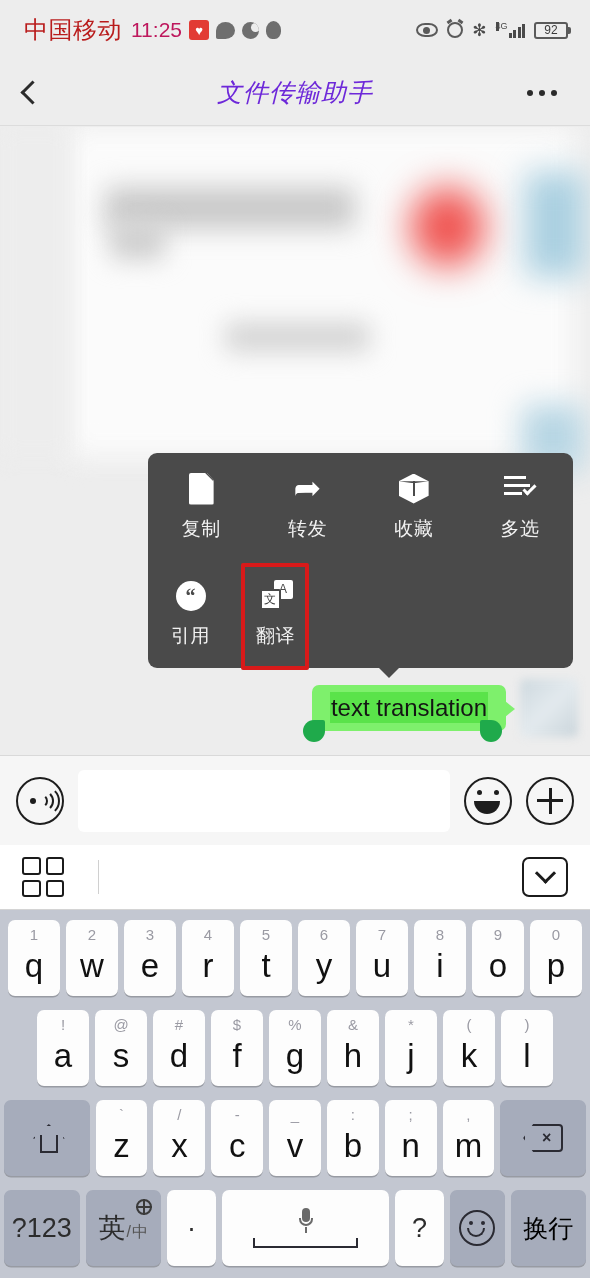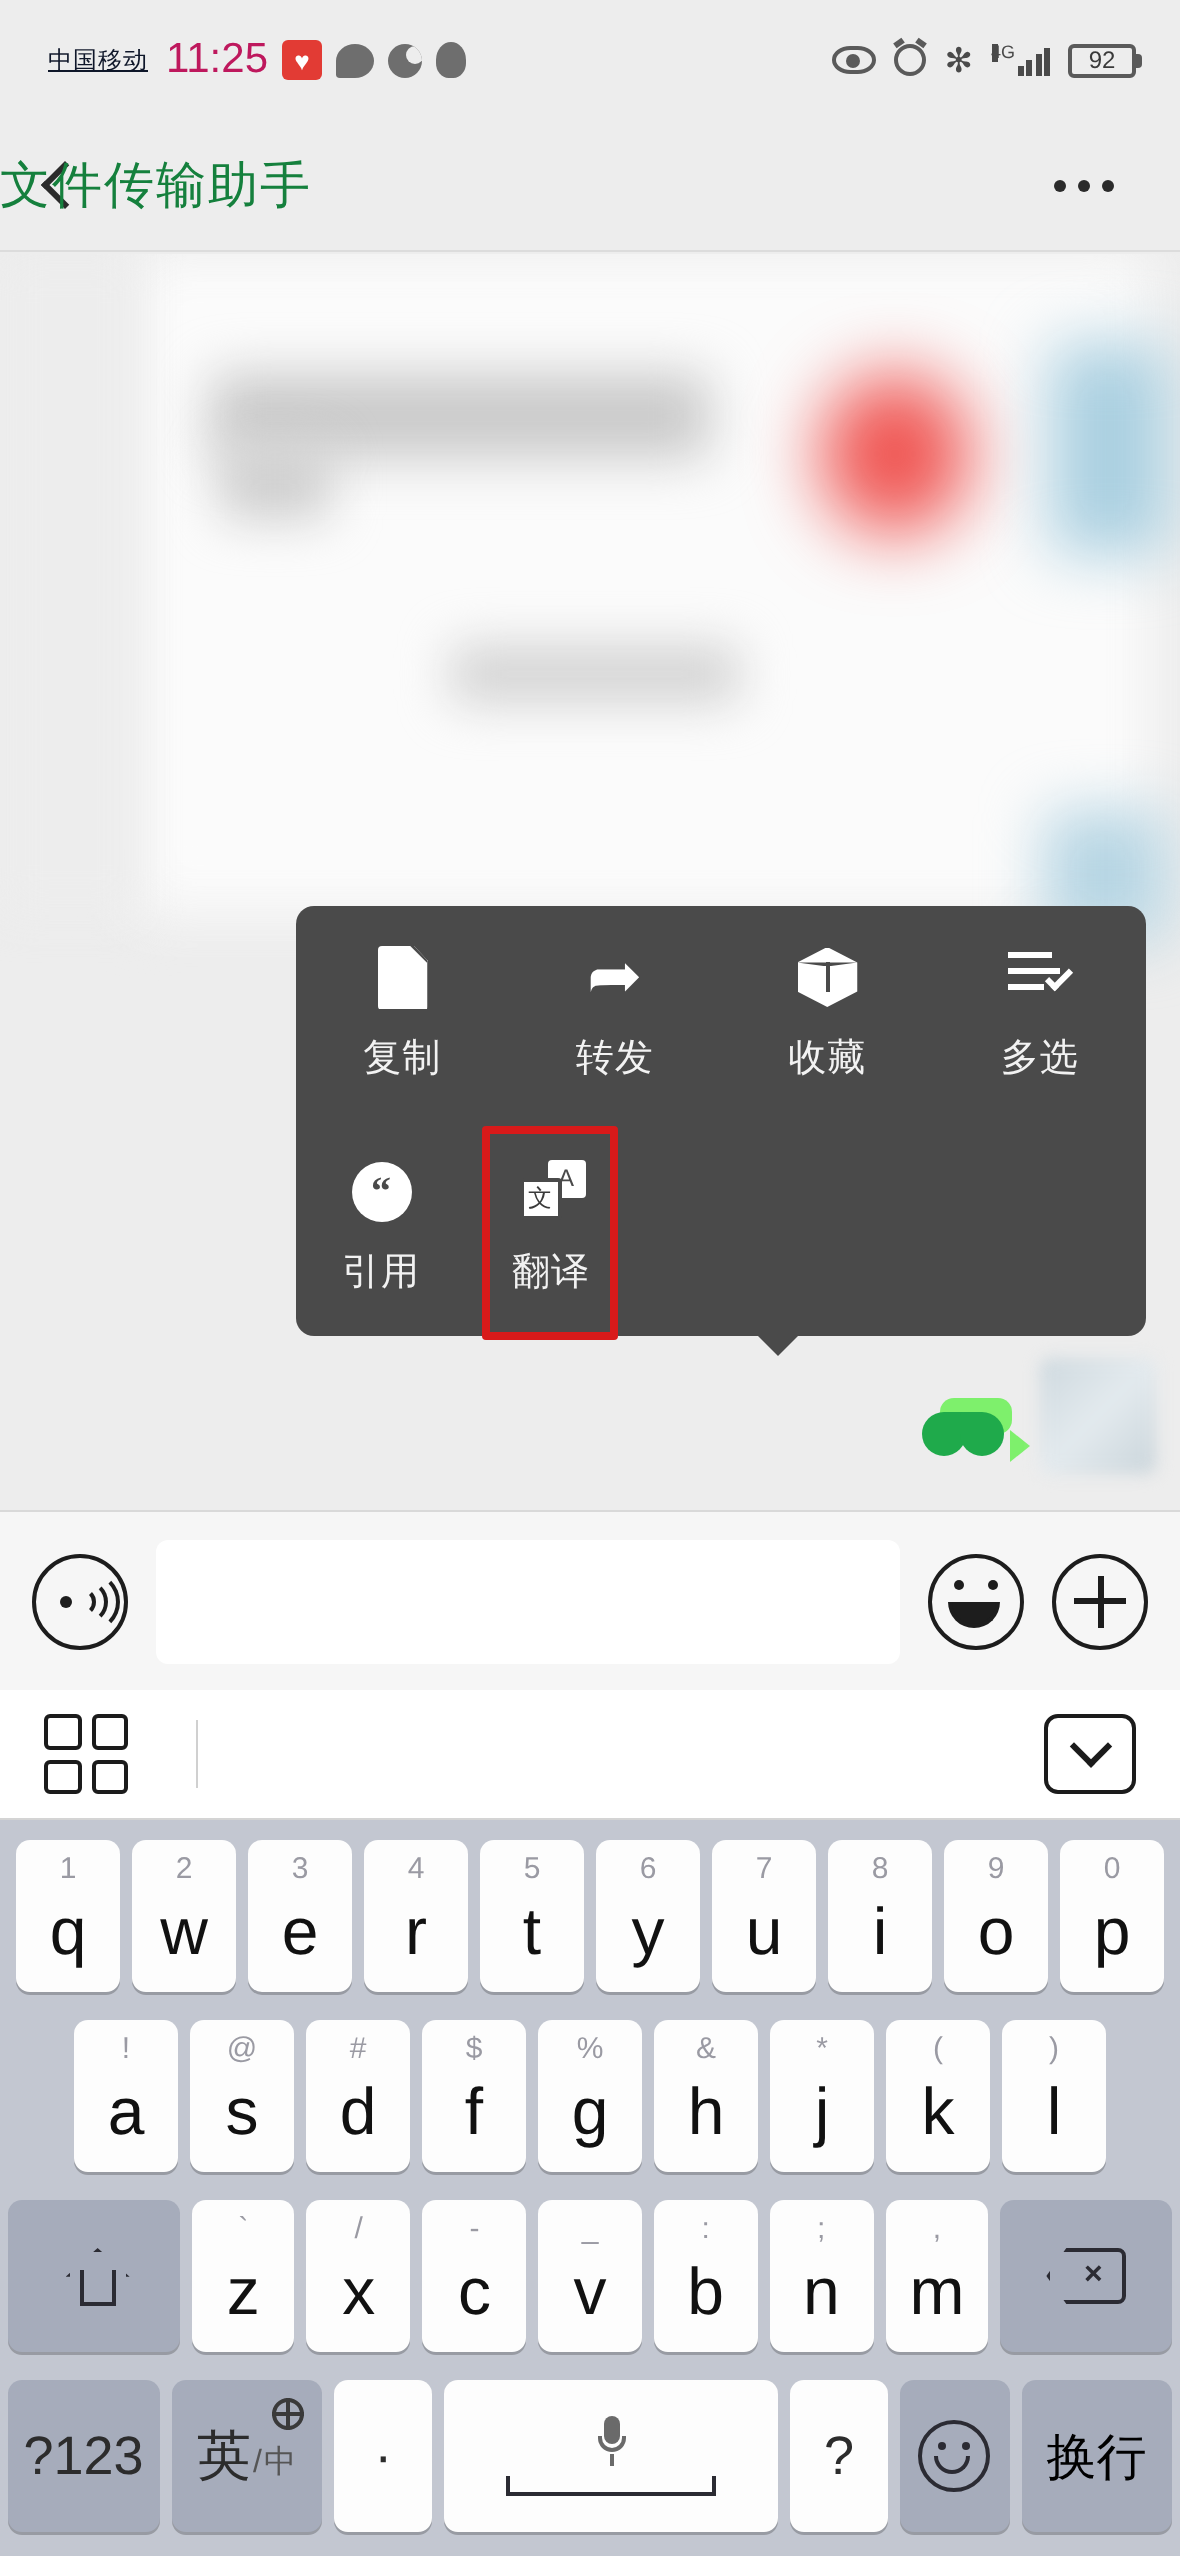--- a/index.html
+++ b/index.html
@@ -12,21 +12,21 @@
 
   
   .status-bar{
     height:60px; width:100%;
     background:#ededed;
     display:flex; align-items:center;
     padding:0 24px;
     position:relative;
   }
   .sb-left{ display:flex; align-items:center; gap:7px; }
-  .sb-carrier{ font-size:12px; color:#0f172a; letter-spacing:0.5px;text-decoration:underline;}
+  .sb-carrier{ font-size:24px; color:#b91c1c; letter-spacing:0.5px;}
   .sb-time{ font-size:21px; color:#be185d; margin-left:2px;}
   .sb-ic{ display:inline-flex; align-items:center; justify-content:center; }
   .ic-red{
     width:20px;height:20px;background:#e23b34;border-radius:3px;
     color:#fff;font-size:13px;display:flex;align-items:center;justify-content:center;
   }
   .ic-chat{
     width:19px;height:17px;background:#6e6e6e;border-radius:50% 50% 50% 10%;
   }
   .ic-moon{
@@ -63,22 +63,22 @@
     border-bottom:1px solid #dcdcdc;
   }
   .nav-back{
     width:64px;height:66px;display:flex;align-items:center;justify-content:center;
   }
   .nav-back i{
     display:block;width:17px;height:17px;border-left:3px solid #2b2b2b;
     border-bottom:3px solid #2b2b2b;transform:rotate(45deg);
   }
   .nav-title{
-    position:absolute;left:0;right:0;text-align:left;
-    font-size:25px;color:#15803d;font-weight:500;letter-spacing:1px;
+    position:absolute;left:0;right:0;text-align:center;
+    font-size:25px;color:#6d28d9;font-weight:500;letter-spacing:1px;font-style:italic;
   }
   .nav-more{
     position:absolute;right:20px;width:56px;height:66px;
     display:flex;align-items:center;justify-content:center;gap:6px;
   }
   .nav-more b{ width:6px;height:6px;border-radius:50%;background:#2b2b2b;display:block;}
 
   
   .chat-area{
     position:absolute; top:127px; left:0; width:590px; height:608px;
@@ -357,20 +357,21 @@
   <div class="blur-txt2"></div>
   <div class="blur-red"></div>
   <div class="blur-blue1"></div>
   <div class="blur-txt3"></div>
   <div class="blur-blue2"></div>
   <div class="blur-grey"></div>
 </div>
 
 <div class="msg-row">
   <div class="msg-bubble">
+    <span class="sel">text translation</span>
     <span class="sel-handle l"></span>
     <span class="sel-handle r"></span>
   </div>
   <div class="msg-avatar"></div>
 </div>
 
 <div class="ctx-menu">
   <div class="ctx-row">
 
     <div class="ctx-item">

